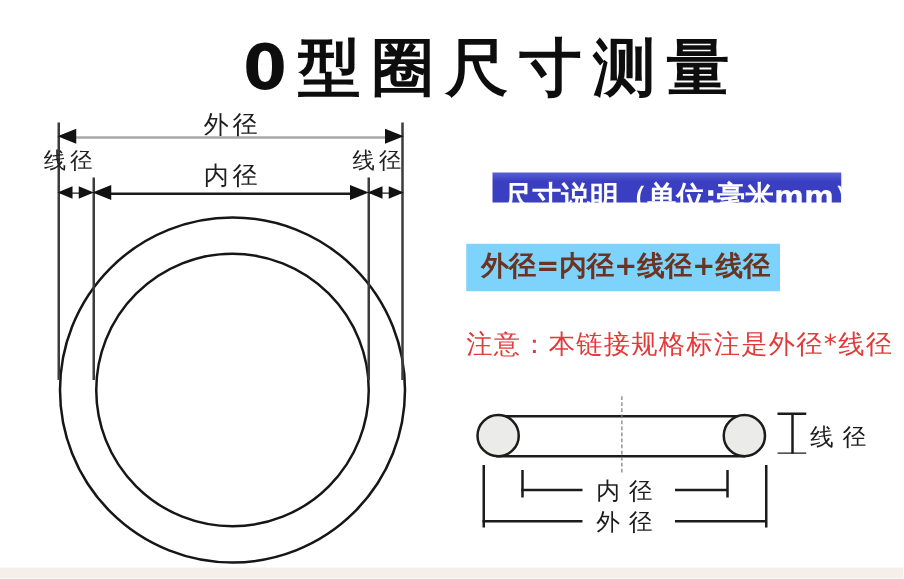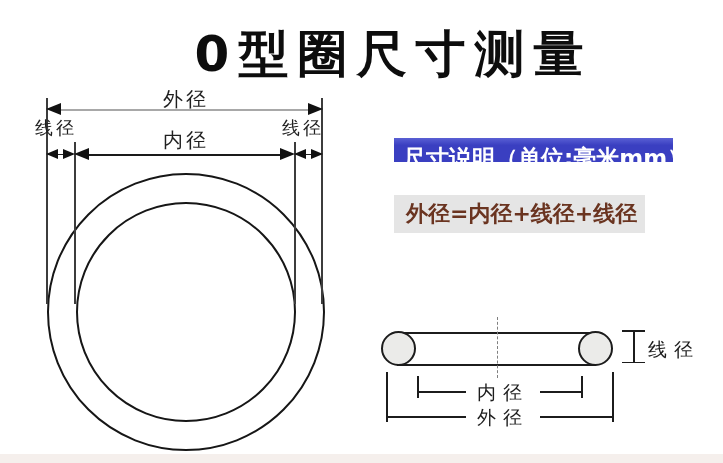--- a/index.html
+++ b/index.html
@@ -44,22 +44,22 @@
   .lbl-wire-l{left:28px;top:116px;width:56px;font-size:18px;}
   .lbl-wire-r{left:275px;top:116px;width:56px;font-size:18px;}
   
   .banner{
     left:394px;top:138px;width:279px;height:24px;box-sizing:border-box;
     background:linear-gradient(#5a60d4,#3a3fc1 30%);
     color:#ffffff;font-size:23px;font-weight:700;line-height:40px;padding-left:9px;
     white-space:nowrap;
   }
   .formula{
-    left:394px;top:195px;width:251px;height:38px;box-sizing:border-box;
-    background:#e5e5e5;color:#6a3420;font-size:22px;font-weight:600;line-height:38px;padding-left:12px;
+    left:373px;top:195px;width:251px;height:38px;box-sizing:border-box;
+    background:#7dd3fc;color:#6a3420;font-size:22px;font-weight:600;line-height:38px;padding-left:12px;
     white-space:nowrap;
   }
   .note{left:373px;top:261px;font-size:21px;color:#e23a3a;white-space:nowrap;letter-spacing:1px;}
   
   .sv-line{background:#1c1c1c;}
   .sv-top{left:397px;top:332px;width:199px;height:2px;}
   .sv-bot{left:397px;top:364px;width:199px;height:2px;}
   .sv-circle{width:35px;height:35px;border:2.5px solid #1c1c1c;border-radius:50%;background:#ebebe9;box-sizing:border-box;}
   .sv-cl{left:381px;top:331px;}
   .sv-cr{left:578px;top:331px;}
@@ -122,20 +122,21 @@
       <span class="line"></span>
       <i class="ah l"></i>
       <i class="ah r"></i>
     </div>
     <div class="abs dlabel lbl-wire-l">线径</div>
     <div class="abs dlabel lbl-wire-r">线径</div>
   </div>
 
   <div class="abs banner">尺寸说明（单位:毫米mm）</div>
   <div class="abs formula">外径=内径+线径+线径</div>
+  <div class="abs note">注意：本链接规格标注是外径*线径</div>
 
   <div>
     <div class="abs sv-line sv-top"></div>
     <div class="abs sv-line sv-bot"></div>
     <div class="abs sv-circle sv-cl"></div>
     <div class="abs sv-circle sv-cr"></div>
     <div class="abs sv-dash"></div>
 
     <div class="abs sv-line br-v"></div>
     <div class="abs sv-line br-t"></div>

